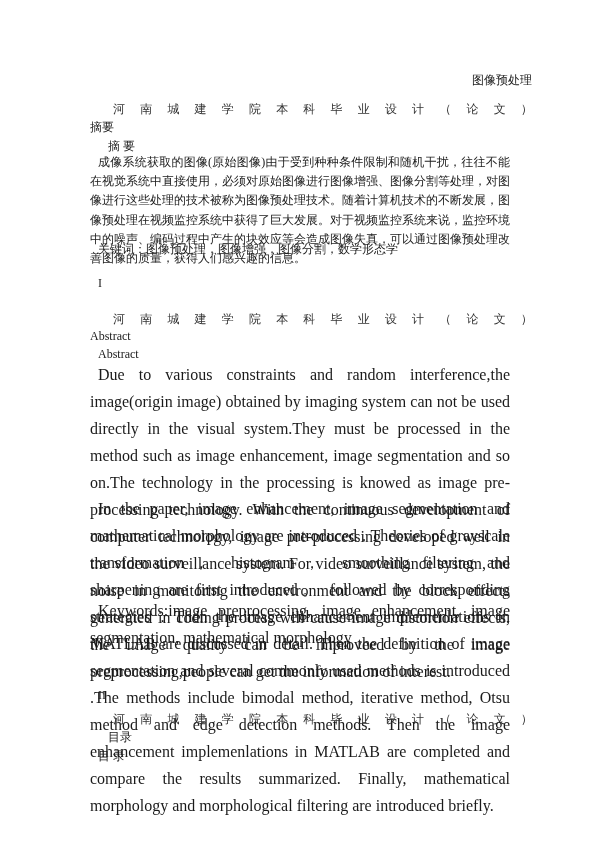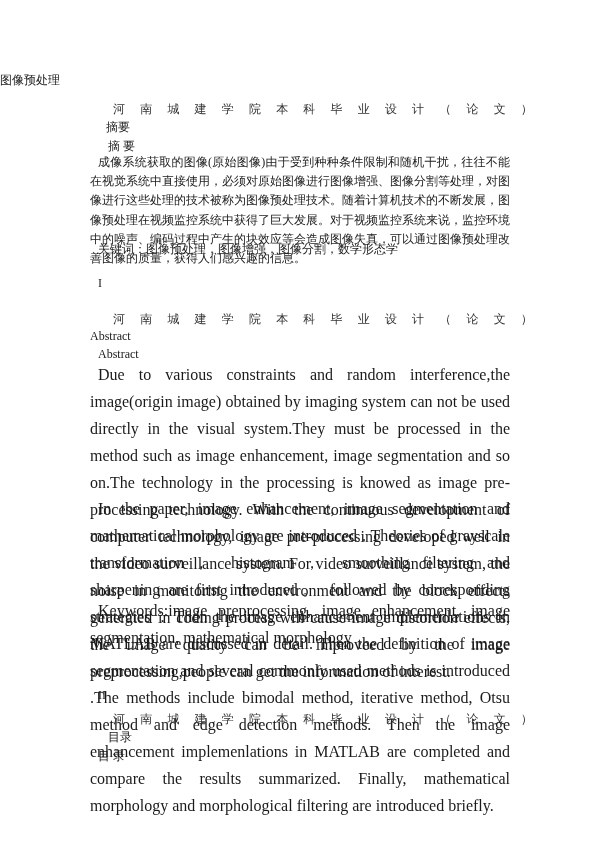--- a/index.html
+++ b/index.html
@@ -1,19 +1,19 @@
 <!DOCTYPE html>
 <html><head>
   <meta charset="utf-8">
   <style>
     html, body { margin: 0; padding: 0; background: #ffffff; }
     body { width: 600px; height: 850px; position: relative; overflow: hidden;
            font-family: "Liberation Serif", "DejaVu Serif", serif; color: #1a1a1a; }
     .abs { position: absolute; white-space: nowrap; }
-    .title { top: 72px; left: 0; width: 532px; text-align: left; font-size: 12px; }
+    .title { top: 72px; left: 0; width: 532px; text-align: right; font-size: 12px; }
     .header-row { left: 113px; width: 420px; display: flex; justify-content: space-between;
                   font-size: 12px; color: #333; }
     .small { font-size: 12px; }
     .para { position: absolute; left: 90px; width: 420px; font-size: 12px; line-height: 19.2px;
             text-align: justify; }
     .para.en { font-size: 16px; line-height: 27px; }
     .indent { text-indent: 8px; }
     .zh { text-align: justify; }
   </style>
 </head>
@@ -34,21 +34,21 @@
       <span>科</span>
       <span>毕</span>
       <span>业</span>
       <span>设</span>
       <span>计</span>
       <span>（</span>
       <span>论</span>
       <span>文</span>
       <span>）</span>
     </div>
-  <div class="abs small" style="top:119px;left:106px;">摘要</div>
+  <div class="abs small" style="top:119px;left:90px;">摘要</div>
   <div class="abs small" style="top:138px;left:108px;">摘 要</div>
   <div class="para zh indent" style="top:153px;">成像系统获取的图像(原始图像)由于受到种种条件限制和随机干扰，往往不能在视觉系统中直接使用，必须对原始图像进行图像增强、图像分割等处理，对图像进行这些处理的技术被称为图像预处理技术。随着计算机技术的不断发展，图像预处理在视频监控系统中获得了巨大发展。对于视频监控系统来说，监控环境中的噪声、编码过程中产生的块效应等会造成图像失真，可以通过图像预处理改善图像的质量，获得人们感兴趣的信息。</div>
 
   <div class="abs small" style="top:241px;left:98px;">关键词：图像预处理，图像增强，图像分割，数学形态学</div>
   <div class="abs small" style="top:276px;left:98px;">I</div>
 
   <div class="abs header-row" style="top:311px;" id="hdr2">
       <span>河</span>
       <span>南</span>
       <span>城</span>

